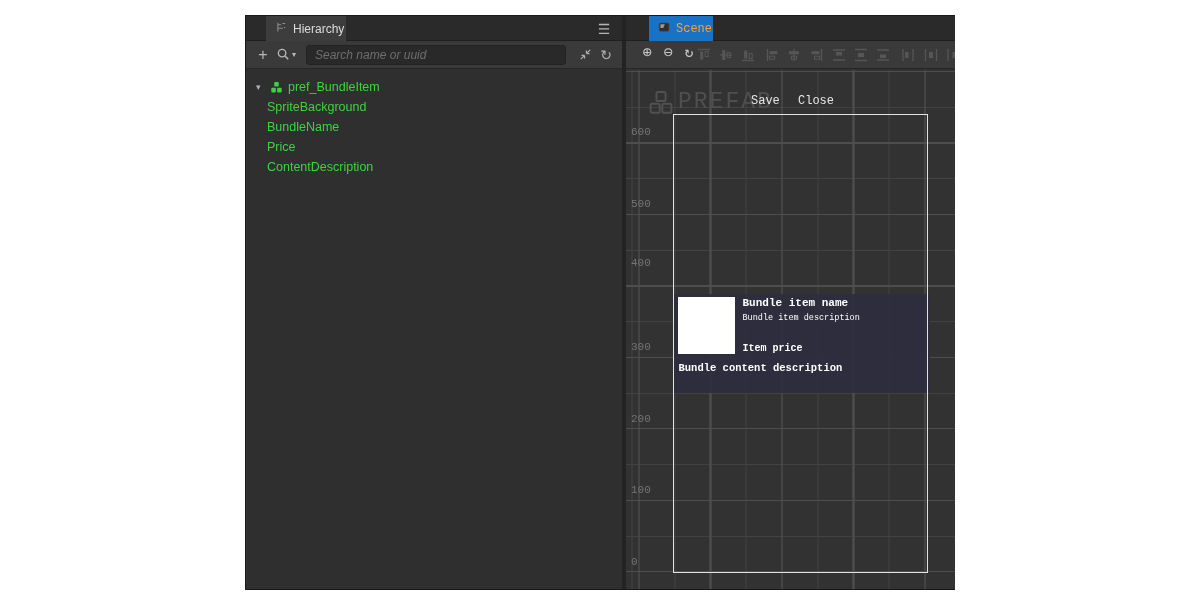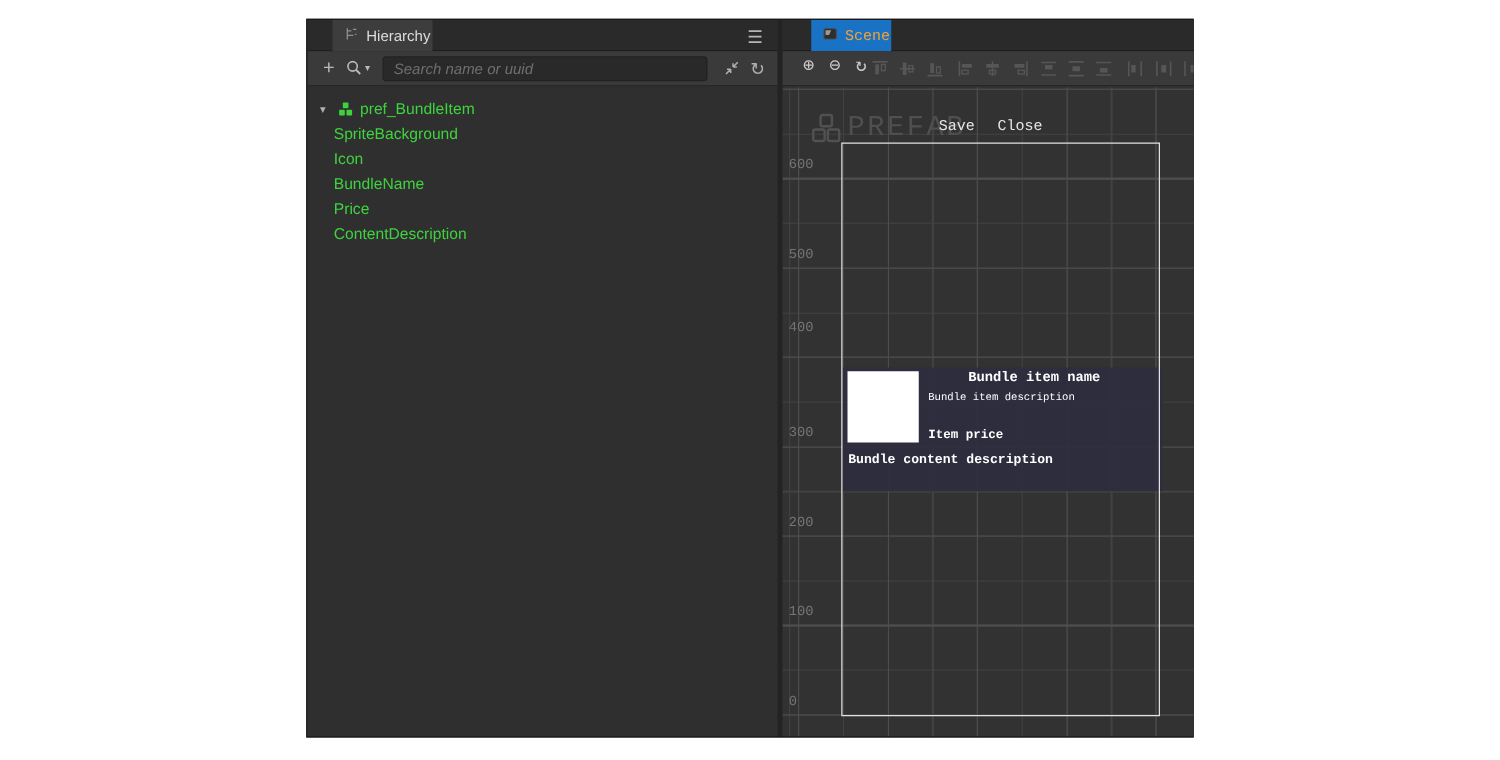--- a/index.html
+++ b/index.html
@@ -60,21 +60,21 @@
   .prefab-logo-icon { position:absolute; left:22px; top:2px; width:26px; height:26px; color:#515151; }
   .prefab-title { position:absolute; left:52px; top:1px; font-size:23px; letter-spacing:2px; color:#4f4f4f; }
   .pf-btn { position:absolute; top:6px; font-size:12px; color:#e6e6e6; cursor:pointer; }
   .pf-save { left:125px; }
   .pf-close { left:172px; }
 
   .bounds-rect { position:absolute; left:47px; top:44px; width:255px; height:459px; border:1.5px solid #e2e2e2; pointer-events:none; }
 
   .preview { position:absolute; left:47.5px; top:224px; width:256px; height:99px; background:var(--preview-bg,rgba(45,45,62,0.93)); color:#ffffff; }
   .pv-icon { position:absolute; left:4.5px; top:3px; width:57px; height:57px; background:#ffffff; }
-  .pv-name { position:absolute; left:69px; top:3px; font-size:11px; font-weight:bold;margin-left:32px; }
+  .pv-name { position:absolute; left:69px; top:3px; font-size:11px; font-weight:bold; }
   .pv-desc { position:absolute; left:69px; top:19px; font-size:8.5px; }
   .pv-price { position:absolute; left:69px; top:49px; font-size:10px; font-weight:bold; }
   .pv-content { position:absolute; left:5px; top:68px; font-size:10.5px; font-weight:bold; }
 </style>
 </head>
 <body>
 
 <div class="app">
 
   <div class="panel panel-hierarchy">
@@ -117,23 +117,20 @@
               <rect x="5.2" y="1.2" width="5.6" height="5.6" rx="1"></rect>
               <rect x="1.6" y="8.4" width="5.6" height="5.6" rx="1"></rect>
               <rect x="8.8" y="8.4" width="5.6" height="5.6" rx="1"></rect>
             </svg>
         </span>
         <span>pref_BundleItem</span>
       </div>
       <div id="tree-children">
           <div class="tree-row child">
             <span>SpriteBackground</span>
-          </div>
-          <div class="tree-row child">
-            <span>Icon</span>
           </div>
           <div class="tree-row child">
             <span>BundleName</span>
           </div>
           <div class="tree-row child">
             <span>Price</span>
           </div>
           <div class="tree-row child">
             <span>ContentDescription</span>
           </div>

